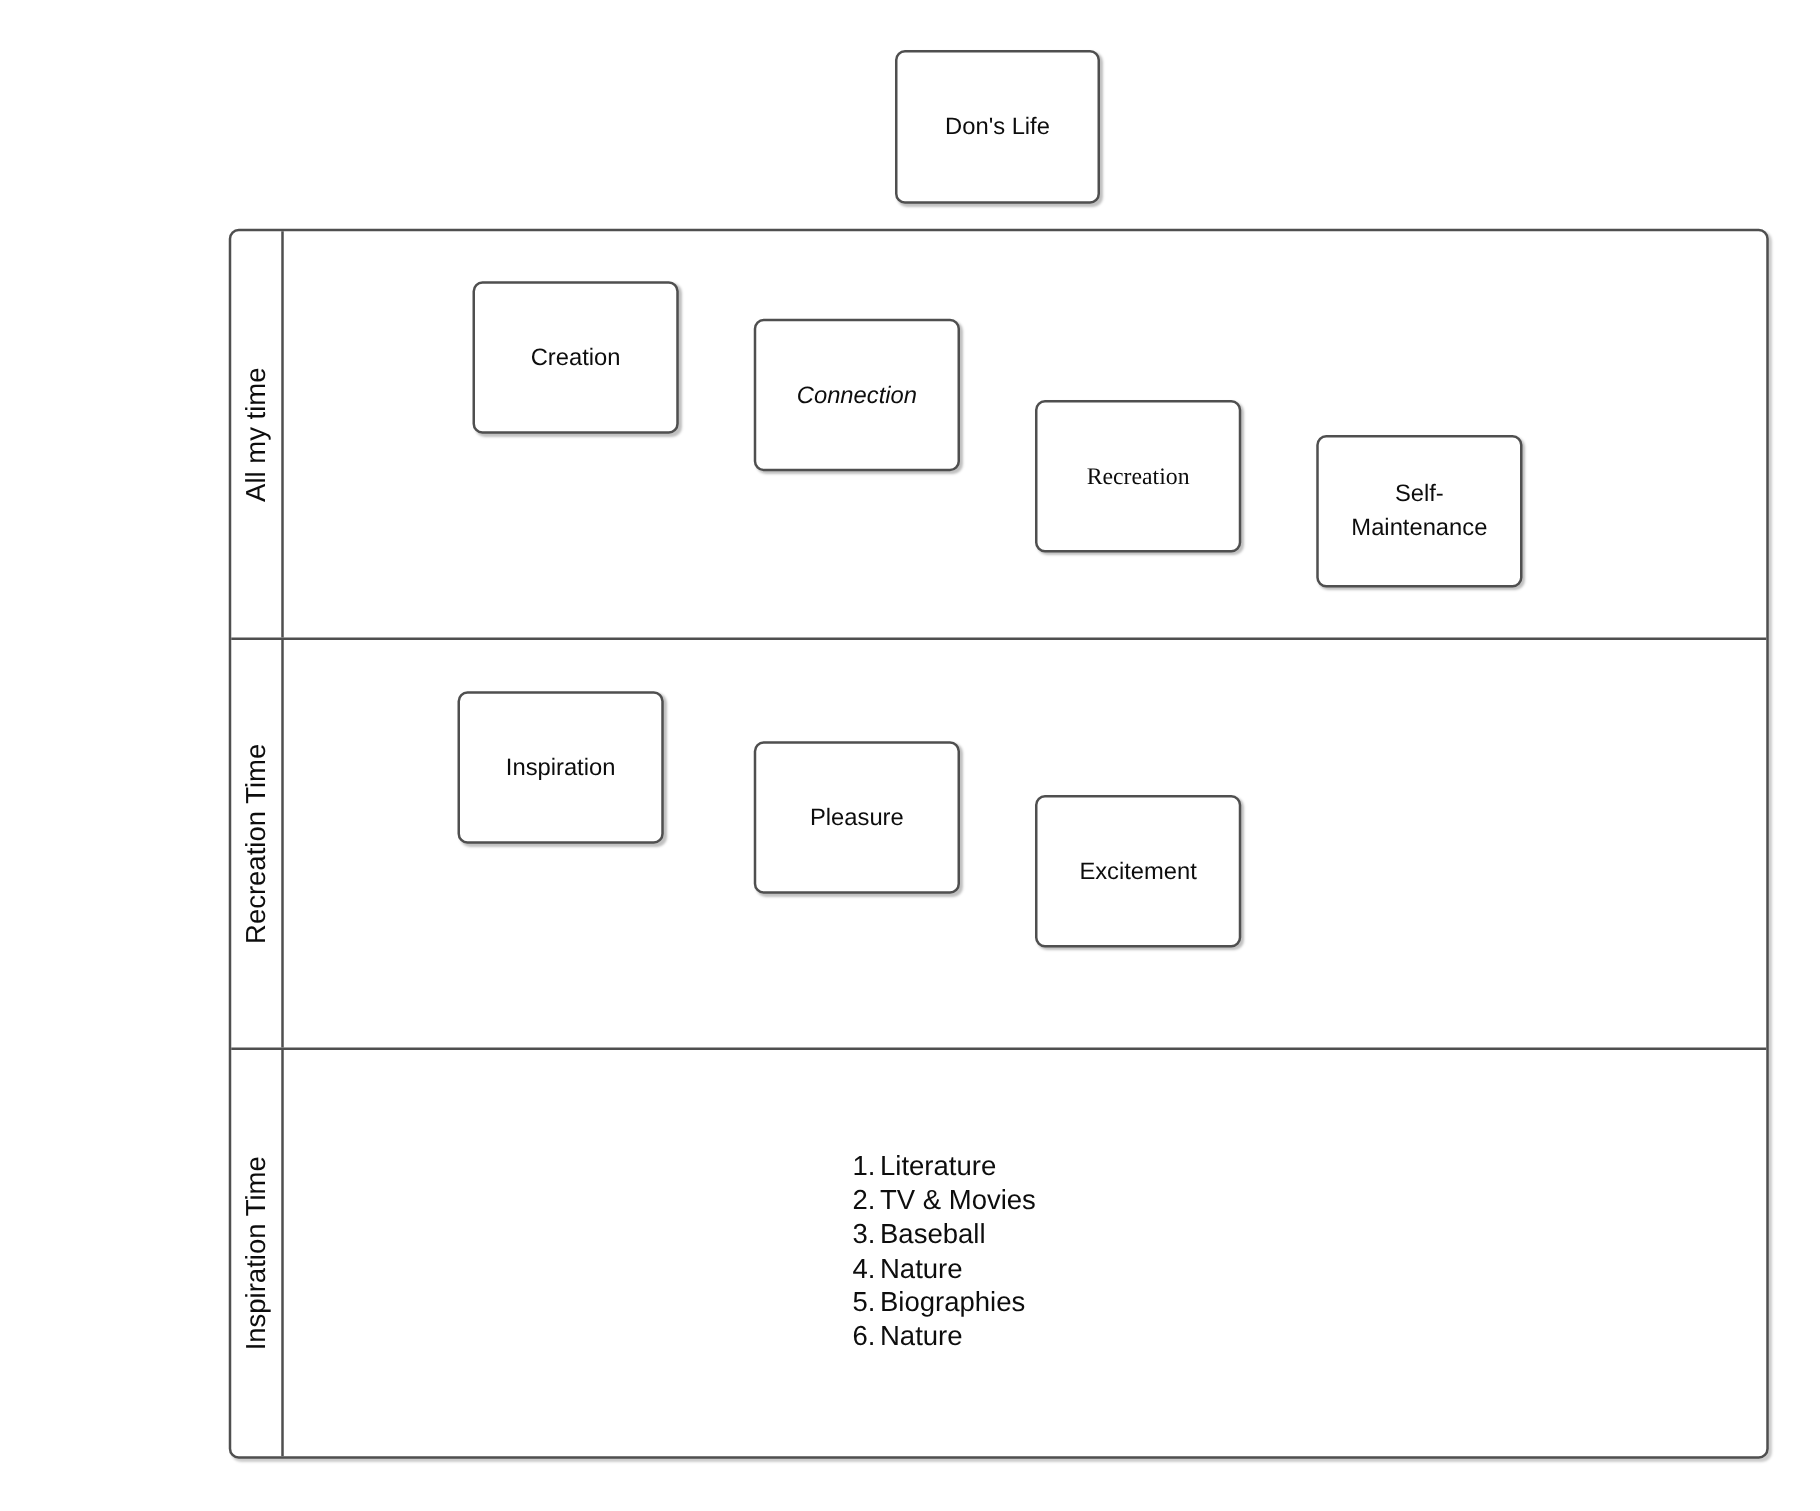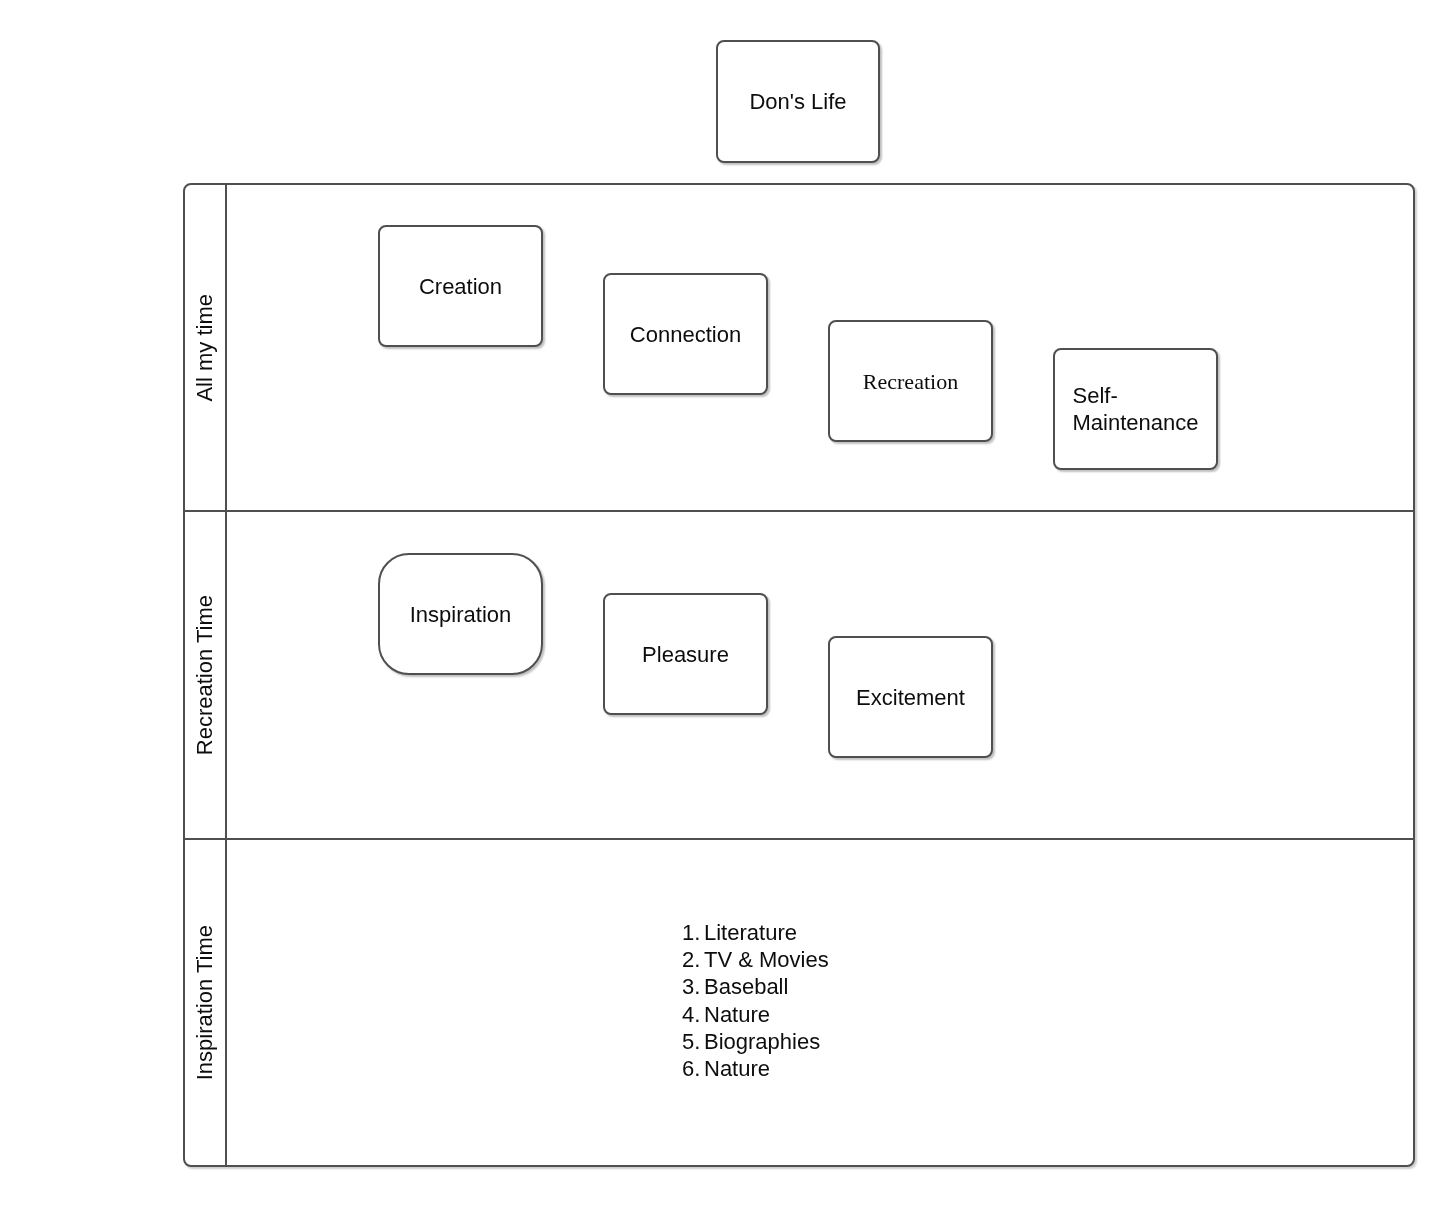--- a/index.html
+++ b/index.html
@@ -19,32 +19,32 @@
     width: 165px;
     height: 122px;
     background: #ffffff;
     border: 2px solid var(--border, #4f4f4f);
     border-radius: 8px;
     box-shadow: 2px 2px 2px rgba(0,0,0,0.25);
     box-sizing: border-box;
     display: flex;
     align-items: center;
     justify-content: center;
-    text-align: left;
-    font-size: 22px;
+    text-align: center;
+    font-size: 19px;
     line-height: 27px;
   }
   .shape-label { white-space: pre-line; }
 
   .box-title       { left: 716px;  top: 40px;  width: 164px; height: 123px; }
   .box-creation    { left: 378px;  top: 225px; }
-  .box-connection  { left: 603px;  top: 273px; }
+  .box-connection  { left: 603px;  top: 255px; font-style: italic; }
   .box-recreation  { left: 828px;  top: 320px; font-family: Liberation Serif, serif; }
   .box-selfmaint   { left: 1053px; top: 348px; }
-  .box-inspiration { left: 378px;  top: 553px; border-radius: 31px; }
+  .box-inspiration { left: 366px;  top: 553px; }
   .box-learning    { left: 603px;  top: 593px; }
   .box-excitement  { left: 828px;  top: 636px; }
   .box-pleasure    { left: 1053px; top: 676px; }
 
   
   .swimlane {
     position: absolute;
     left: 183px;
     top: 183px;
     width: 1232px;

